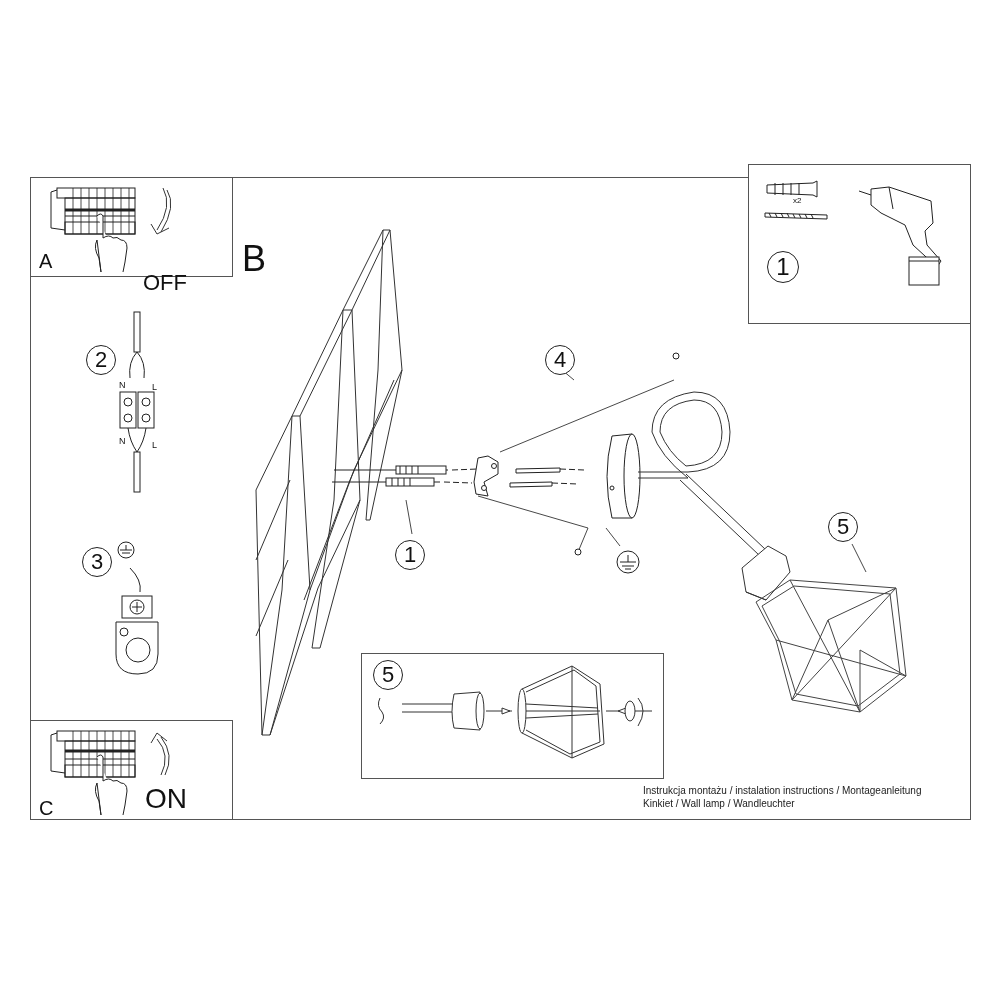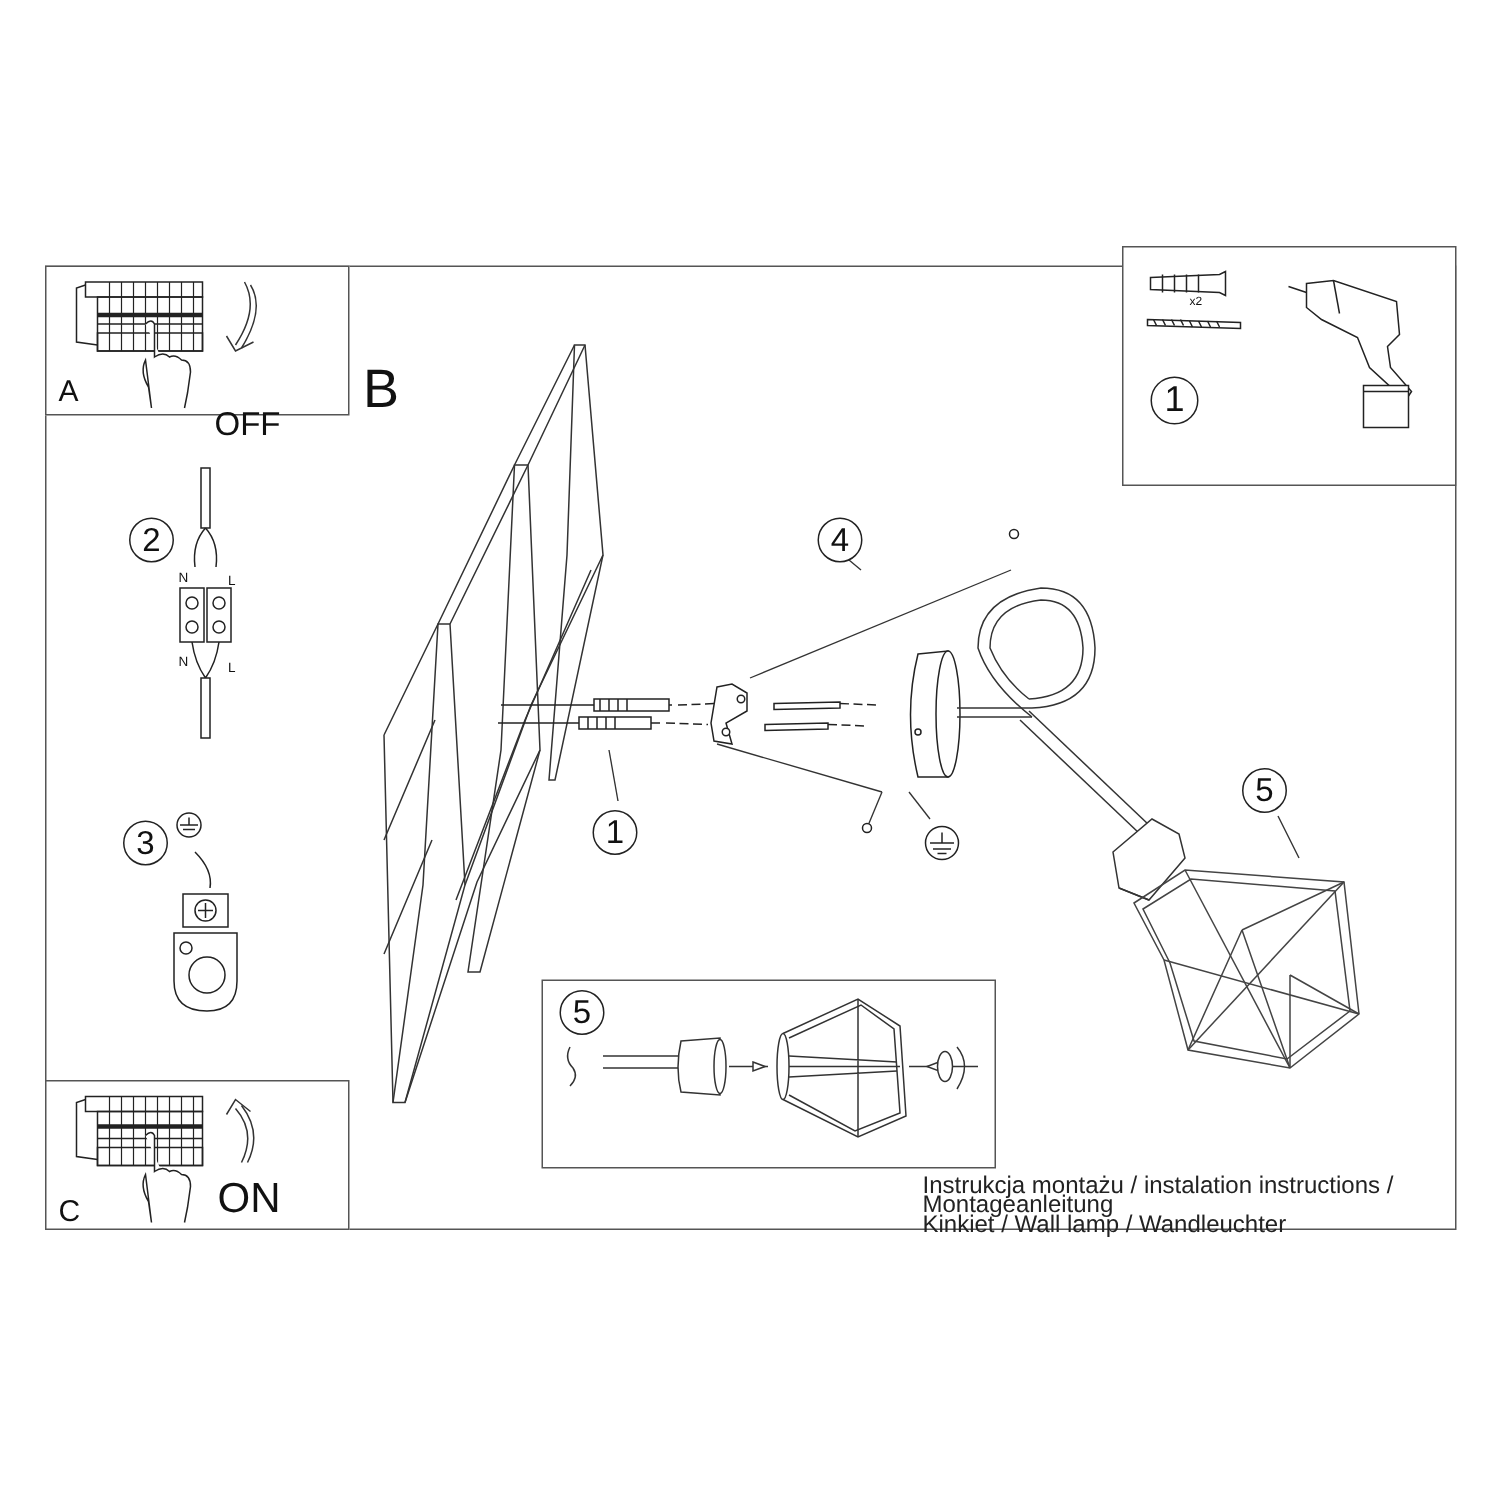--- a/index.html
+++ b/index.html
@@ -2,21 +2,21 @@
 <html><head>
 <meta charset="utf-8">
 <style>
   html, body { margin:0; padding:0; background:#ffffff; }
   body { width:1000px; height:1000px; position:relative; overflow:hidden; font-family:"Liberation Sans", sans-serif; color:#111; }
   .frame { position:absolute; left:30px; top:177px; width:941px; height:643px; border:1.5px solid #555; box-sizing:border-box; }
   .box { position:absolute; border:1.5px solid #555; box-sizing:border-box; background:#fff; }
   .lbl { position:absolute; font-family:"Liberation Sans", sans-serif; color:#111; }
   .circ { position:absolute; border:1.5px solid #222; border-radius:50%; box-sizing:border-box; display:flex; align-items:center; justify-content:center; font-family:"Liberation Sans", sans-serif; background:#fff; }
   svg { position:absolute; overflow:visible; }
-  .foot { position:absolute; left:615px; top:784px; font-size:16px; line-height:13px; color:#222; }
+  .foot { position:absolute; left:643px; top:784px; font-size:10px; line-height:13px; color:#222; }
 </style>
 </head>
 <body>
 
 <div class="frame"></div>
 
 <div class="box" style="left:30px;top:177px;width:203px;height:100px;">
   <svg width="203" height="100" style="left:0;top:0">
     <g stroke="#222" fill="none" stroke-width="1">
       <rect x="26" y="10" width="78" height="10"></rect>

